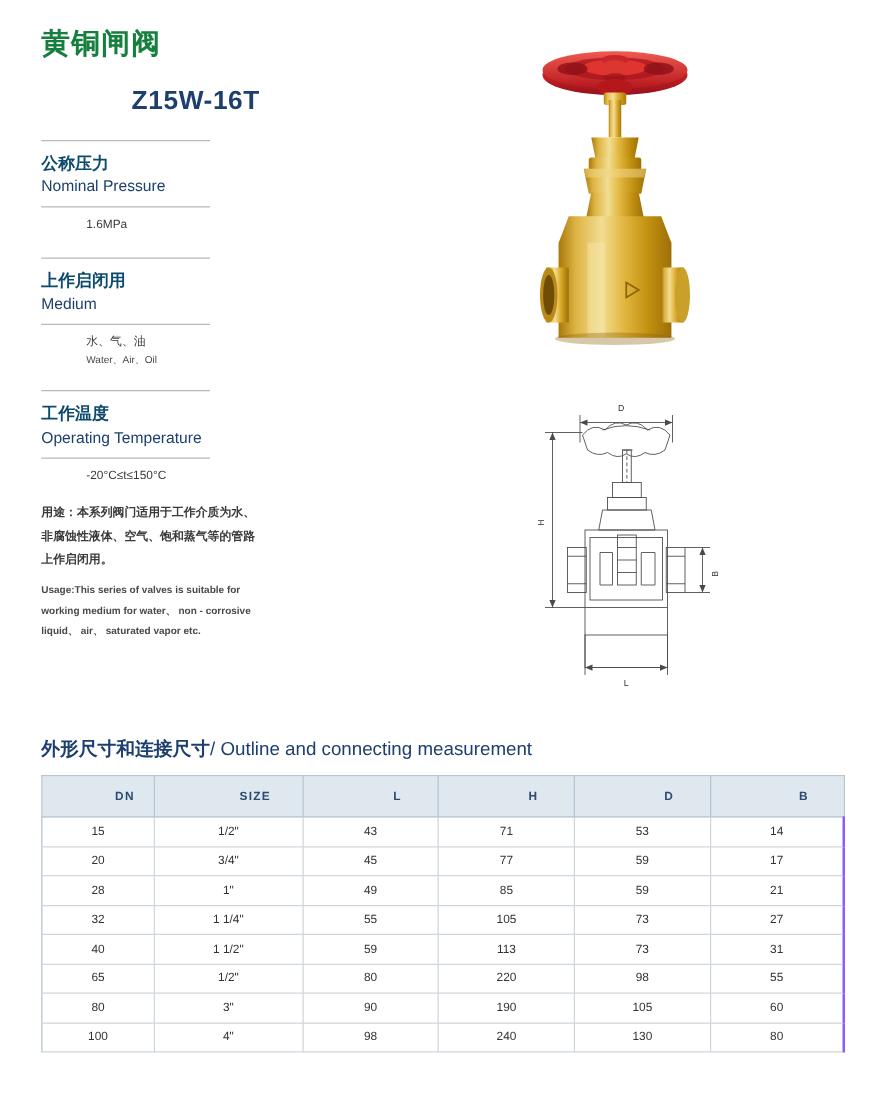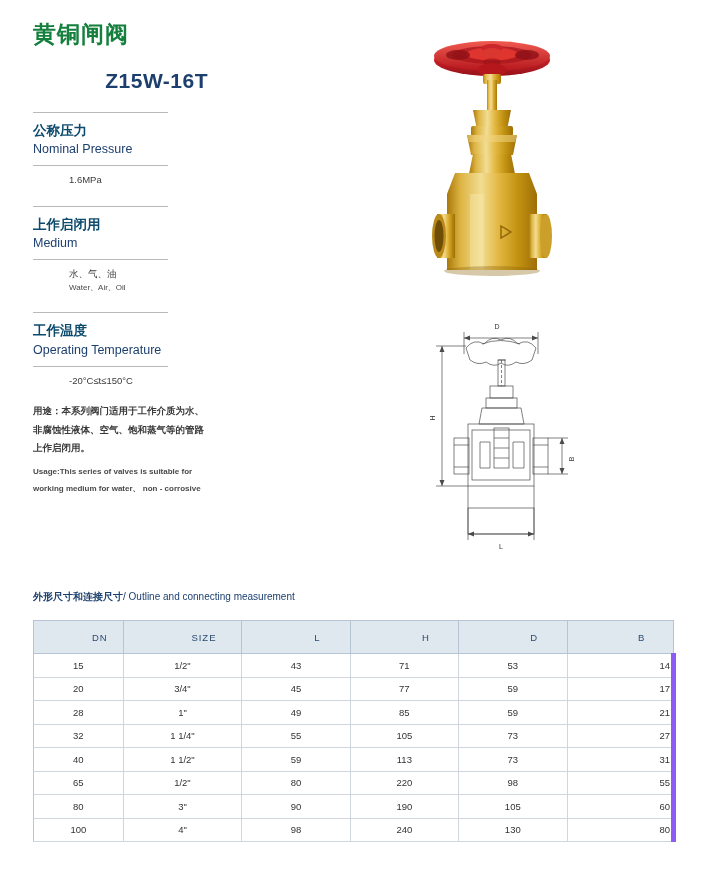--- a/index.html
+++ b/index.html
@@ -112,54 +112,54 @@
     top: 312px;
     width: 165px;
     height: 250px;
   }
 
   
   .table-heading {
     position: absolute;
     left: 33px;
     top: 590px;
-    font-size: 10px;
+    font-size: 15px;
     color: #1c3f6e;
     font-weight: bold;
   }
   .table-heading .en { font-weight: normal; }
 
   table.dims {
     position: absolute;
     left: 33px;
     top: 620px;
     width: 643px;
     border-collapse: collapse;
     font-size: 9.5px;
     color: #333333;
   }
   table.dims th {
     background: #dfe7ef;
     color: #2b4b6f;
-    font-weight: normal;
+    font-weight: bold;
     font-size: 9.5px;
     height: 33px;
     border: 1px solid #b6c4d4;
     letter-spacing: 1px;
     padding-left: 44px;
   }
   table.dims td {
     height: 23.5px;
     text-align: center;
     border: 1px solid #cfd6dd;
     border-top: none;
     font-size: 9.5px;
   }
   table.dims tbody tr td:first-child { border-left: 1px solid #b6c4d4; text-align: center; }
-  table.dims tbody tr td:last-child { border-right: 5px solid #8b5cf6; text-align: right; }
+  table.dims tbody tr td:last-child { border-right: 2px solid #8b5cf6; }
   .col-dn { width: 90px; }
   .col-size { width: 119px; }
   .col-l { width: 109px; }
   .col-h { width: 109px; }
   .col-d { width: 109px; }
   .col-b { width: 107px; }
 </style>
 </head>
 <body>
 
@@ -201,20 +201,21 @@
 
     <div class="usage">
       <div class="usage-cn">
         <div>用途：本系列阀门适用于工作介质为水、</div>
         <div>非腐蚀性液体、空气、饱和蒸气等的管路</div>
         <div>上作启闭用。</div>
       </div>
       <div class="usage-en">
         <div>Usage:This series of valves is suitable for</div>
         <div>working medium for water、 non - corrosive</div>
+        <div>liquid、 air、 saturated vapor etc.</div>
       </div>
     </div>
   </div>
 
   <div class="photo-box">
     <svg class="photo-svg" width="155" height="285" viewBox="0 0 155 285">
       <defs>
         <linearGradient id="brassV" x1="0" y1="0" x2="1" y2="0">
           <stop offset="0%" stop-color="#b9860f"></stop>
           <stop offset="18%" stop-color="#e8c158"></stop>

